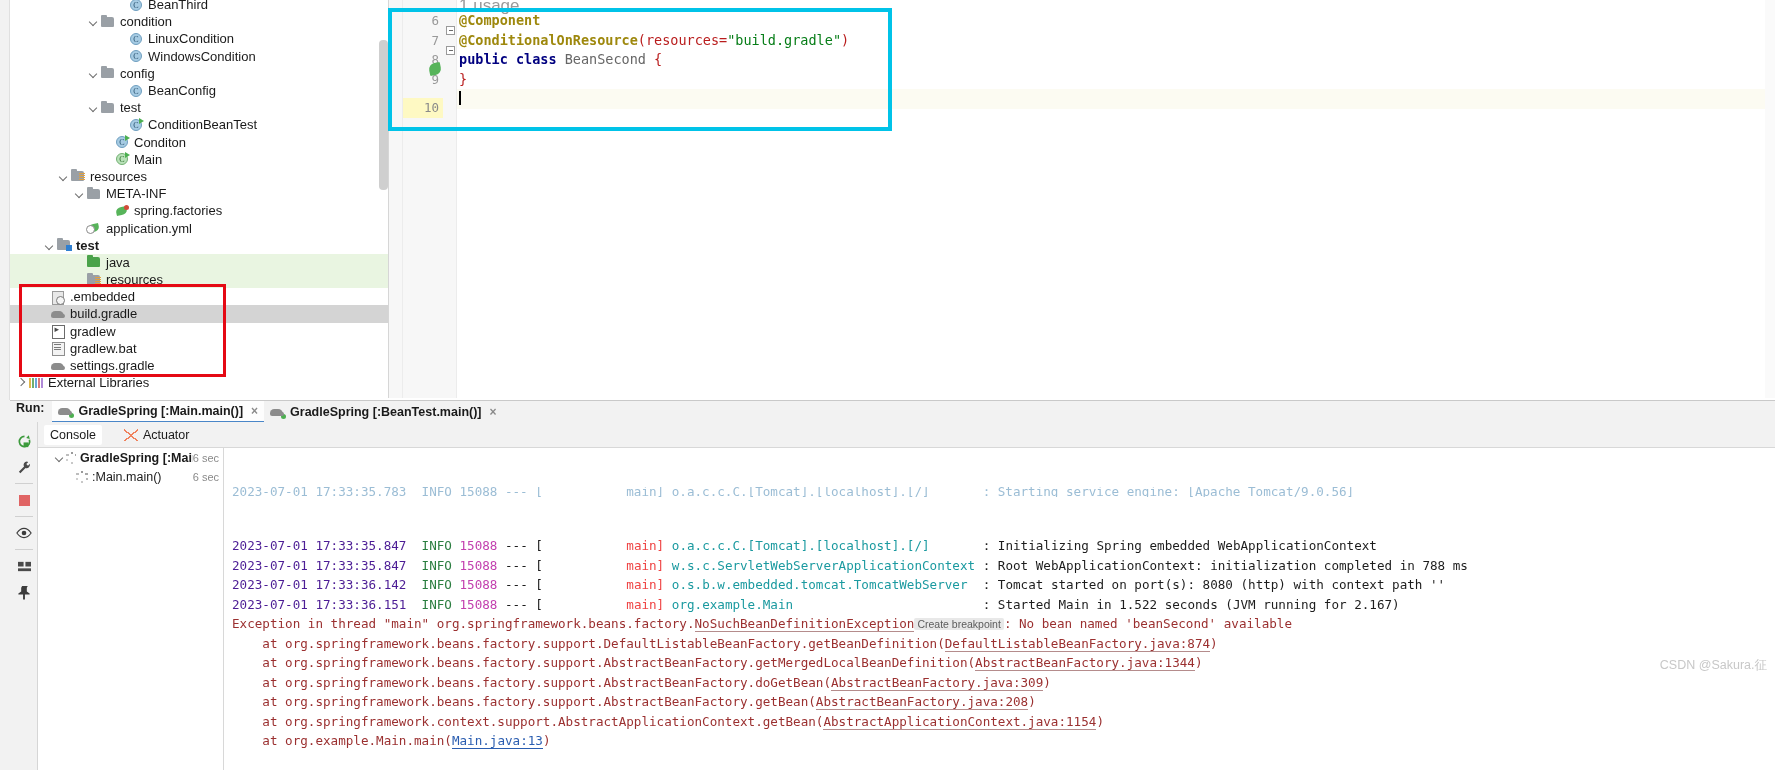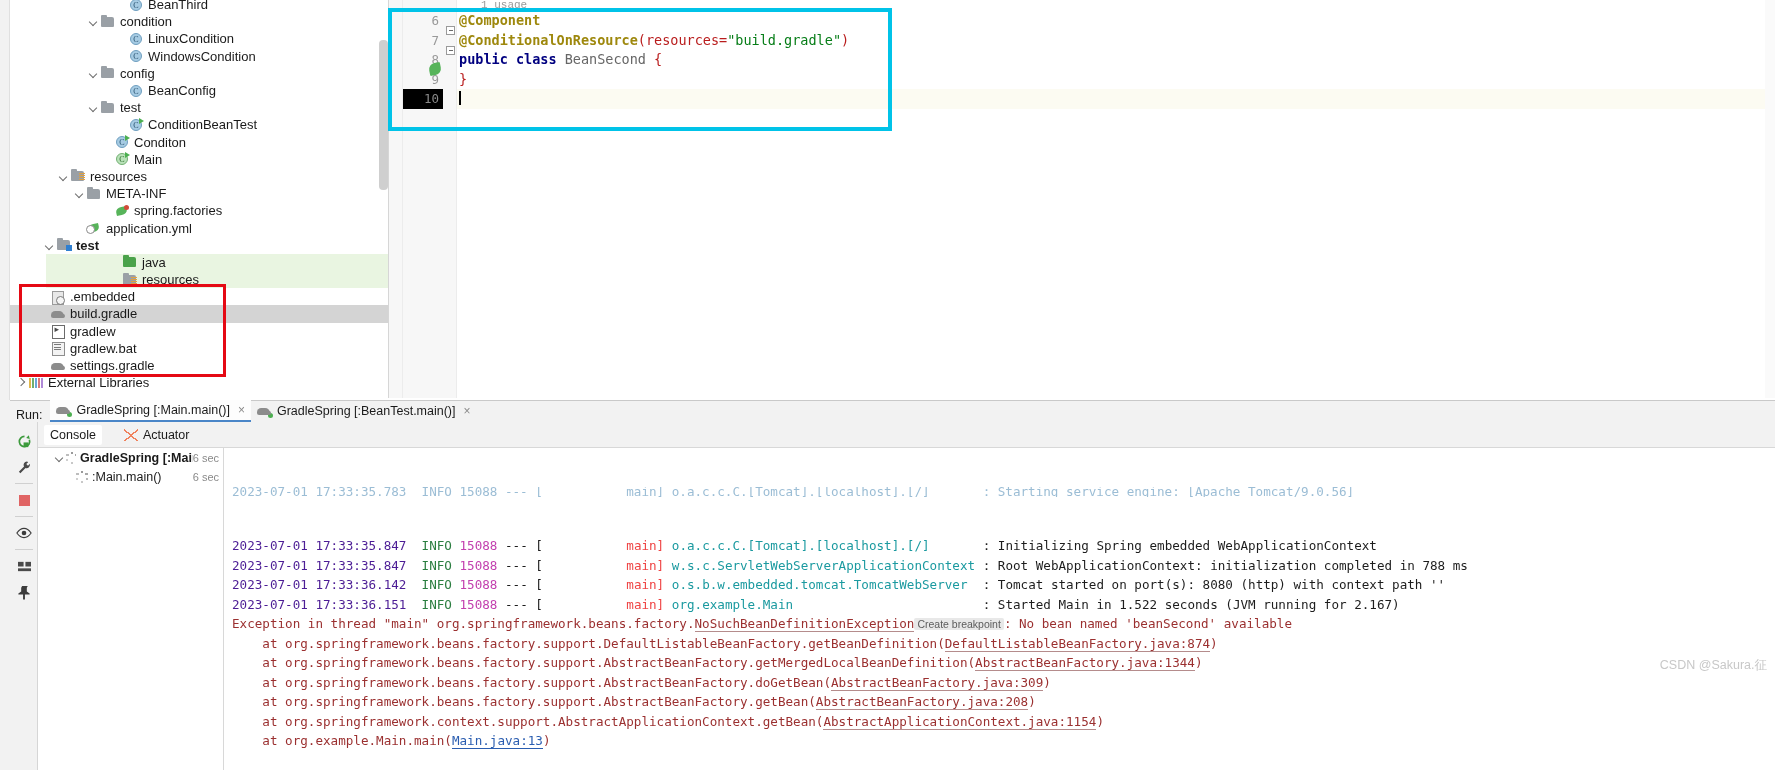--- a/index.html
+++ b/index.html
@@ -39,21 +39,21 @@
   .tree-row {
     position: relative;
     height: 17.2px;
     display: flex;
     align-items: center;
     font-size: 13px;
     color: #1a1a1a;
     white-space: nowrap;
     padding-left: 0;
   }
-  .tree-row.sel-green { background: #e9f5e1; margin-left: 36px; }
+  .tree-row.sel-green { background: #e9f5e1; }
   .tree-row.sel-grey  { background: #d4d4d4; }
   .tree-row.bold .lbl { font-weight: bold; }
   .chev {
     width: 11px; height: 11px;
     display: inline-block;
     position: relative;
     flex: 0 0 auto;
     margin-right: 1px;
   }
   .chev::after {
@@ -275,21 +275,21 @@
   }
   .lineno {
     height: 19.6px;
     line-height: 19.6px;
     text-align: right;
     padding-right: 4px;
     font-family: "DejaVu Sans Mono", monospace;
     font-size: 12.5px;
     color: #999999;
   }
-  .lineno.cur { background: #000000; color: #8a8a8a; }
+  .lineno.cur { background: #fef9c3; color: #8a8a8a; margin-top: 9px; }
   .foldcol {
     position: absolute; left: 54px; top: 0;
     width: 14px; height: 398px;
     background: #f7f7f7;
     border-right: 1px solid #ececec;
   }
   .code-area {
     position: absolute; left: 68px; top: 0;
     right: 0; height: 398px;
     background: #ffffff;
@@ -298,27 +298,26 @@
     height: 19.6px;
     line-height: 19.6px;
     font-family: "DejaVu Sans Mono", monospace;
     font-size: 13.5px;
     white-space: pre;
     padding-left: 2px;
     color: #080808;
   }
   .code-line.cur { background: #fcfbf2; }
   .usage-hint {
-    font-family: Liberation Mono, monospace;
-    font-size: 11px;
+    font-family: Liberation Sans, sans-serif;
+    font-size: 17px;
     color: #9a9a9a;
     height: 11px;
     line-height: 11px;
     padding-left: 2px;
-    margin-left: 22px;
   }
   .tok-anno  { color: #9e880d; font-weight: bold; }
   .tok-kw    { color: #000080; font-weight: bold; }
   .tok-str   { color: #067d17; }
   .tok-cls   { color: #666666; }
   .tok-plain { color: #b91c1c; }
   .caret {
     display: inline-block;
     width: 1.5px; height: 14px;
     background: #000;
@@ -350,22 +349,22 @@
     width: 10px; height: 398px;
     background: #fafafa;
   }
 
   
   .run-bar {
     position: absolute; left: 10px; top: 400px;
     width: 1765px; height: 22px;
     background: #f2f2f2;
     border-top: 1px solid #c9c9c9;
-    display: flex; align-items: flex-end;
-    font-size: 12.5px; color: #2b2b2b;
+    display: flex; align-items: flex-start;
+    font-size: 12.5px; color: #2b2b2b; font-weight: bold;
   }
   .run-label { padding: 0 8px 0 6px; color: #1a1a1a; font-size: 12.5px;}
   .run-tab {
     display: flex; align-items: center;
     height: 22px;
     padding: 0 6px;
     font-size: 12.5px;
     color: #1a1a1a;
     position: relative;
     gap: 5px;

